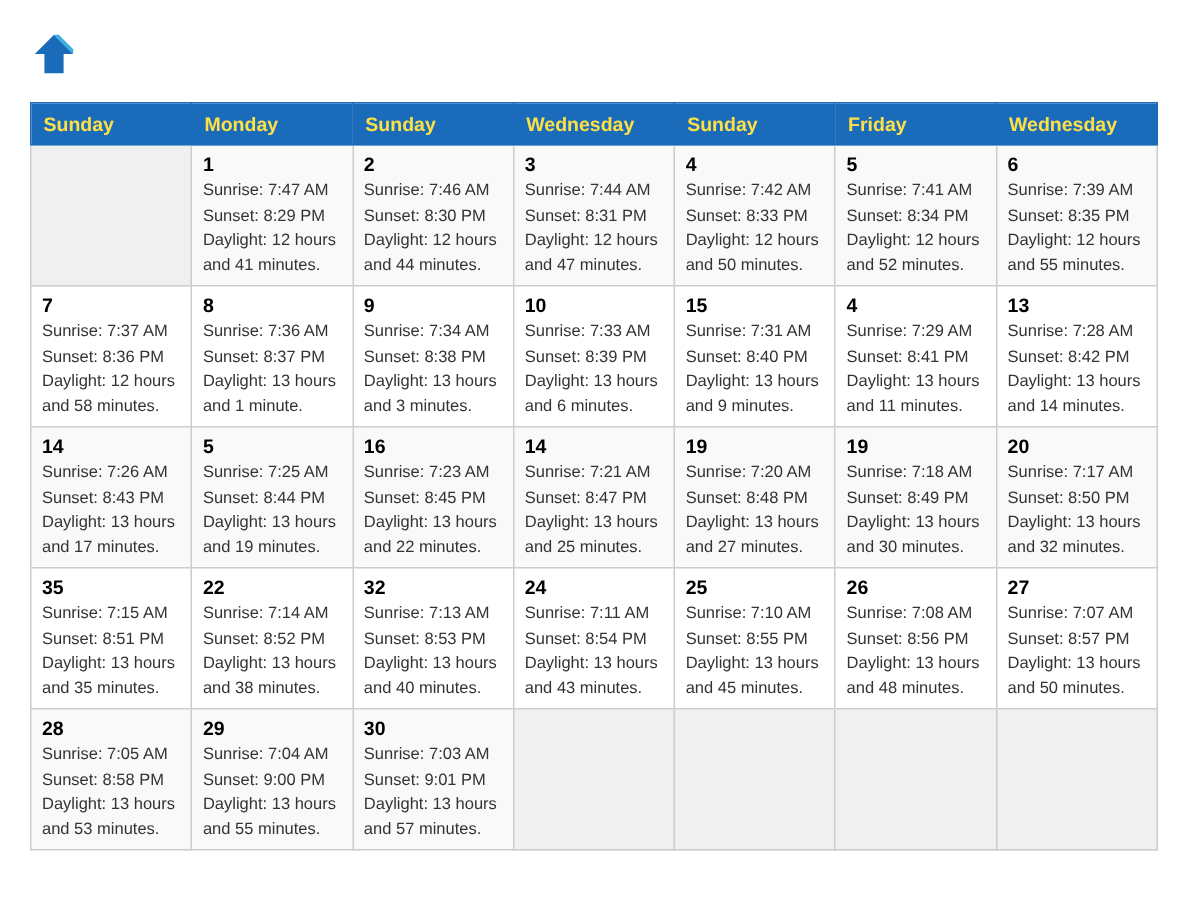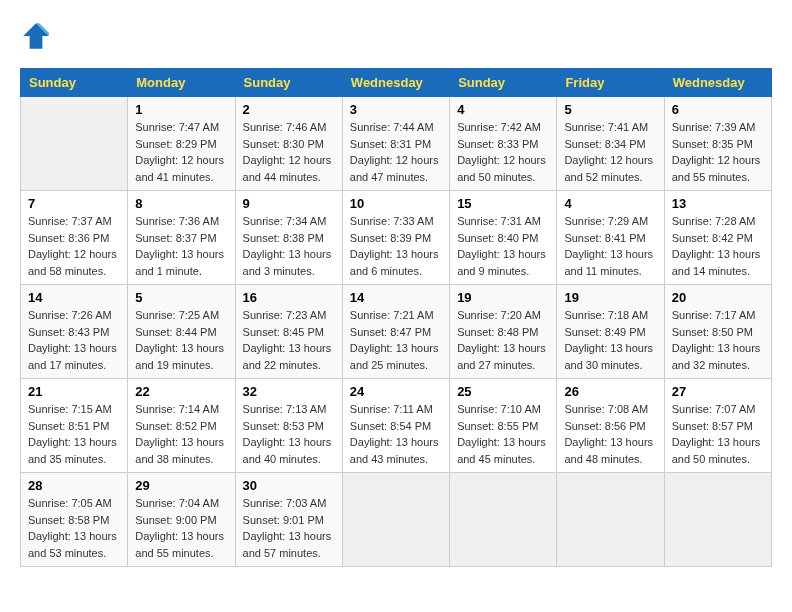--- a/index.html
+++ b/index.html
@@ -202,21 +202,21 @@
           <span class="day-number">19</span>
           <div class="day-info">Sunrise: 7:18 AM<br>Sunset: 8:49 PM<br>Daylight: 13 hours and 30 minutes.</div>
         </td>
         <td>
           <span class="day-number">20</span>
           <div class="day-info">Sunrise: 7:17 AM<br>Sunset: 8:50 PM<br>Daylight: 13 hours and 32 minutes.</div>
         </td>
       </tr>
       <tr>
         <td>
-          <span class="day-number">21</span>
+          <span class="day-number">35</span>
           <div class="day-info">Sunrise: 7:15 AM<br>Sunset: 8:51 PM<br>Daylight: 13 hours and 35 minutes.</div>
         </td>
         <td>
           <span class="day-number">22</span>
           <div class="day-info">Sunrise: 7:14 AM<br>Sunset: 8:52 PM<br>Daylight: 13 hours and 38 minutes.</div>
         </td>
         <td>
           <span class="day-number">32</span>
           <div class="day-info">Sunrise: 7:13 AM<br>Sunset: 8:53 PM<br>Daylight: 13 hours and 40 minutes.</div>
         </td>

